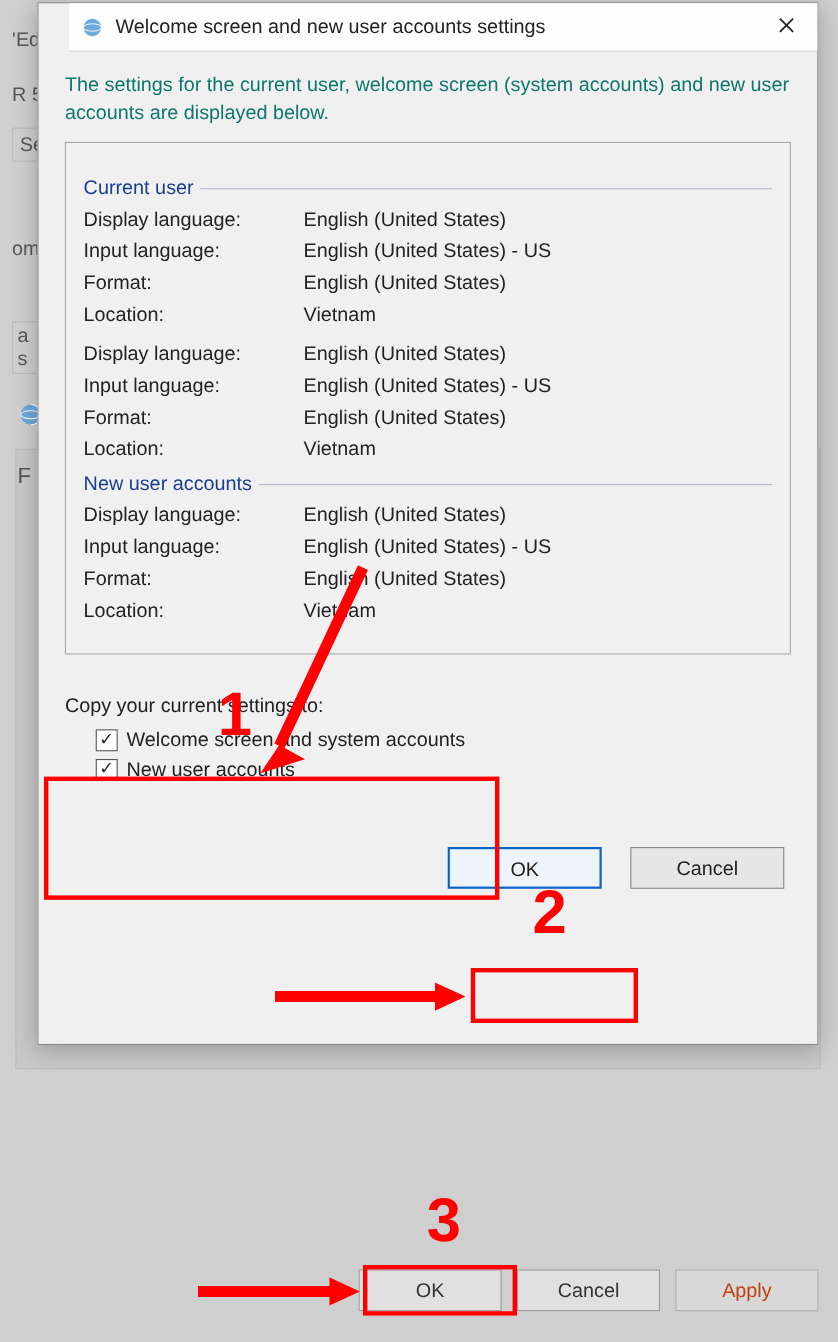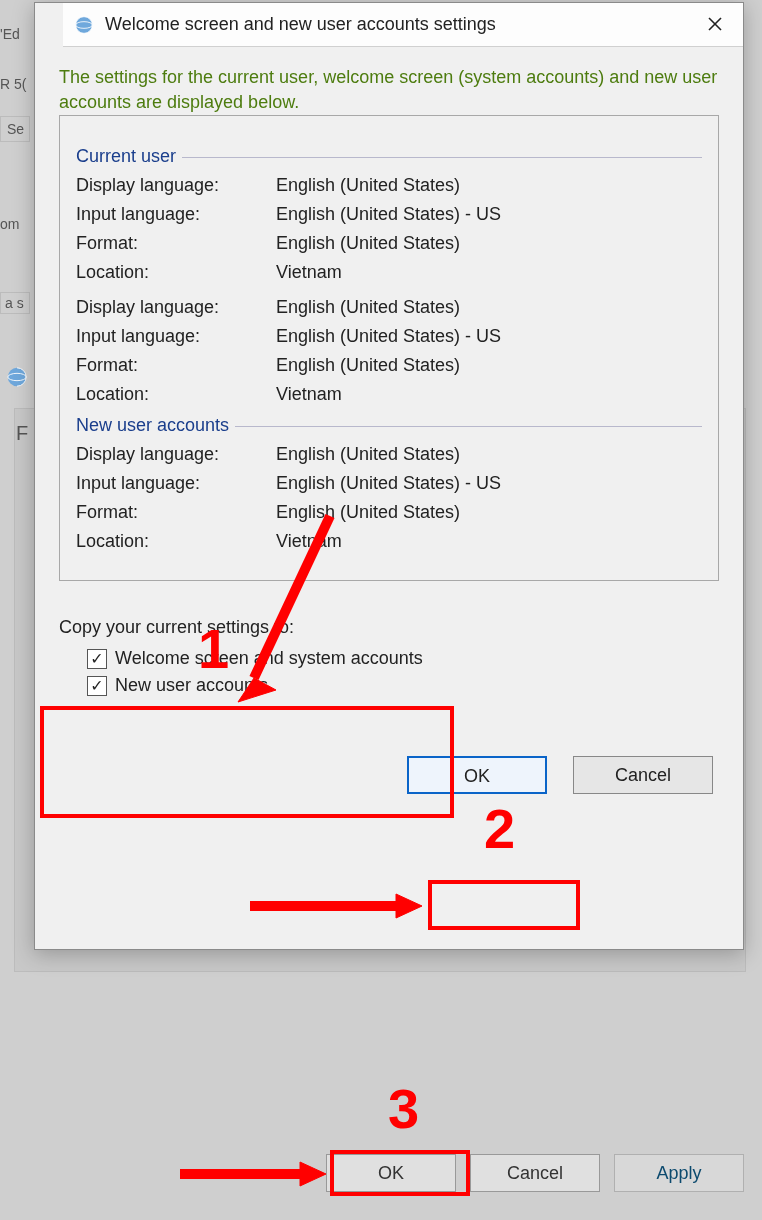--- a/index.html
+++ b/index.html
@@ -15,41 +15,42 @@
   }
   
   .bg-dim {
     position: absolute;
     left: 0; top: 0; right: 0; bottom: 0;
     background: #cfcfcf;
   }
   .bg-fragment {
     position: absolute;
     color: #555;
-    font-size: 14px;
+    font-size: 18px;
+    margin-left: 11px;
   }
   
   .parent-buttons {
     position: absolute;
     bottom: 28px;
     right: 18px;
     display: flex;
     gap: 14px;
   }
   .parent-buttons .btn {
     width: 130px;
     height: 38px;
     line-height: 36px;
     text-align: center;
     background: #e0e0e0;
     border: 1px solid #999;
     color: #333;
   }
   .parent-buttons .btn.disabled {
-    color: #0c4a6e;
+    color: #c2410c;
     border-color: #b0b0b0;
     background: #d8d8d8;
   }
   .parent-panel-outline {
     position: absolute;
     left: 14px;
     top: 408px;
     width: 732px;
     height: 564px;
     border: 1px solid #bcbcbc;
@@ -105,23 +106,23 @@
     color: #222;
   }
   .dialog-body {
     padding: 18px 24px 14px 24px;
     flex: 1;
     display: flex;
     flex-direction: column;
   }
   .intro {
     font-size: 18px;
-    color: #4d7c0f;
+    color: #0f766e;
     line-height: 1.4;
-    margin-bottom: 0;
+    margin-bottom: 14px;
   }
   .settings-box {
     border: 1px solid #a8a8a8;
     padding: 24px 16px 24px 16px;
     background: #f0f0f0;
   }
   .group {
     margin-top: 6px;
   }
   .group-title-row {

